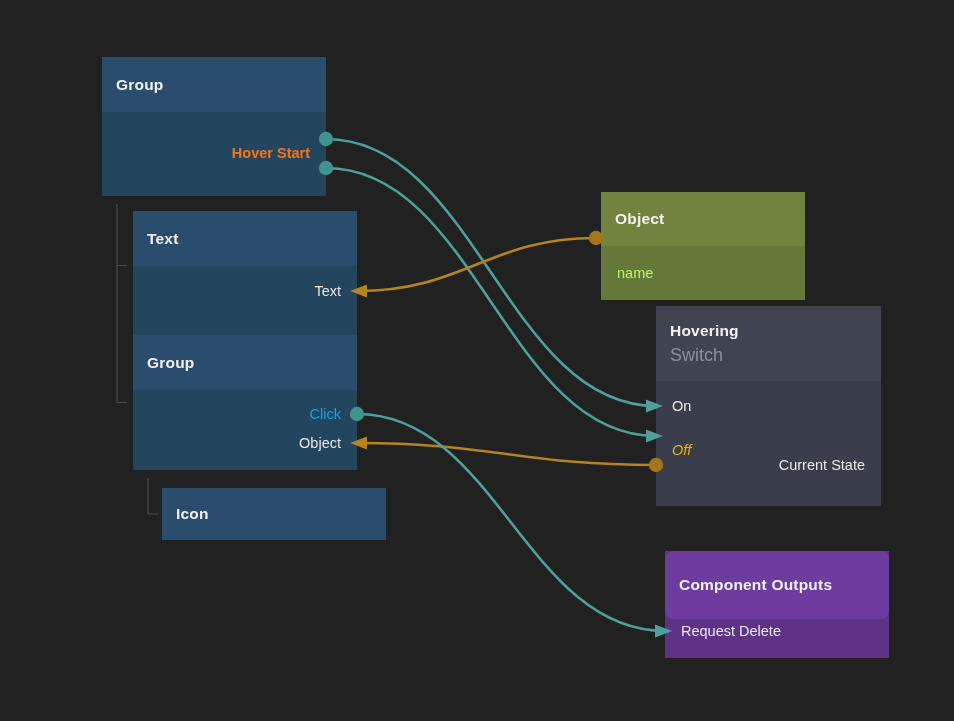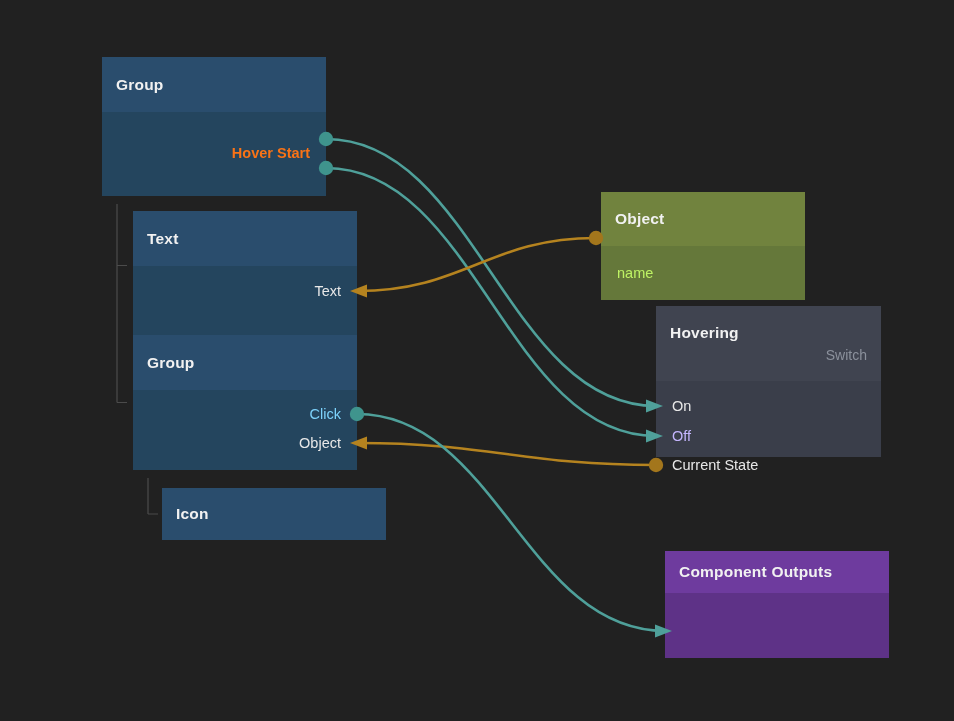--- a/index.html
+++ b/index.html
@@ -31,24 +31,23 @@
     box-sizing: border-box;
     padding: 0 14px;
   }
   .node-title {
     font-size: 15.5px;
     font-weight: 700;
     letter-spacing: .2px;
     white-space: nowrap;
   }
   .node-subtitle {
-    font-size: 14px;
+    font-size: 18px;
     margin-top: 5px;
     white-space: nowrap;
-    text-align: right;
   }
   .port-label {
     position: absolute;
     left: 16px; right: 16px;
     height: 22px; line-height: 22px;
     font-size: 14.5px;
     white-space: nowrap;
   }
   .port-label.align-right { text-align: right; }
   .port-label.align-left  { text-align: left; }
@@ -71,47 +70,48 @@
       <div class="node" style="left: 133px; top: 211px; width: 224px; height: 137px; background: rgb(36, 69, 94);">
         <div class="node-header" style="height: 55px; background: rgb(42, 77, 109);">
           <div class="node-title" style="color: rgb(241, 241, 241);">Text</div>
         </div>
         <div class="port-label align-right" style="top: 69px; color: rgb(232, 232, 232);">Text</div>
       </div>
       <div class="node" style="left: 133px; top: 335px; width: 224px; height: 135px; background: rgb(36, 69, 94);">
         <div class="node-header" style="height: 55px; background: rgb(42, 77, 109);">
           <div class="node-title" style="color: rgb(241, 241, 241);">Group</div>
         </div>
-        <div class="port-label align-right" style="top: 68px; color: #7dd3fc;">Click</div>
+        <div class="port-label align-right" style="top: 68px; color: #0ea5e9;">Click</div>
         <div class="port-label align-right" style="top: 97px; color: rgb(232, 232, 232);">Object</div>
       </div>
       <div class="node" style="left: 162px; top: 488px; width: 224px; height: 40px; background: rgb(36, 69, 94);">
         <div class="node-header" style="height: 52px; background: rgb(42, 77, 109);">
           <div class="node-title" style="color: rgb(241, 241, 241);">Icon</div>
         </div>
       </div>
       <div class="node" style="left: 601px; top: 157px; width: 204px; height: 108px; background: rgb(101, 120, 58); margin-top: 35px;">
         <div class="node-header" style="height: 54px; background: rgb(113, 131, 62);">
           <div class="node-title" style="color: rgb(241, 241, 241);">Object</div>
         </div>
         <div class="port-label align-left" style="top: 70px; color: #bef264;">name</div>
       </div>
-      <div class="node" style="left: 656px; top: 306px; width: 225px; height: 151px; background: rgb(58, 62, 74);">
+      <div class="node" style="left: 656px; top: 306px; width: 225px; height: 200px; background: rgb(58, 62, 74);">
         <div class="node-header" style="height: 75px; background: rgb(64, 68, 80);">
           <div class="node-title" style="color: rgb(241, 241, 241);">Hovering</div>
           <div class="node-subtitle" style="color: rgb(139, 145, 156);">Switch</div>
         </div>
         <div class="port-label align-left" style="top: 89px; color: rgb(232, 232, 232);">On</div>
-        <div class="port-label align-left" style="top: 119px; color: #c4b5fd;">Off</div>
-        <div class="port-label align-left" style="top: 148px; color: rgb(232, 232, 232);">Current State</div>
+        <div class="port-label align-left" style="top: 133px; color: #eab308; font-style: italic;">Off</div>
+        <div class="port-label align-left" style="top: 148px; color: rgb(232, 232, 232); text-align: right;">Current State</div>
       </div>
       <div class="node" style="left: 665px; top: 551px; width: 224px; height: 107px; background: rgb(94, 50, 135);">
-        <div class="node-header" style="height: 42px; background: rgb(110, 59, 158);">
+        <div class="node-header" style="height: 68px; background: rgb(110, 59, 158); border-radius: 8px;">
           <div class="node-title" style="color: rgb(241, 241, 241);">Component Outputs</div>
         </div>
+        <div class="port-label align-left" style="top: 69px; color: rgb(232, 232, 232);">Request Delete</div>
       </div>
     </div>
   <svg id="layer-wires" class="layer">
       <path d="M 326 139 C 474.5 139, 507.5 406, 656 406" fill="none" stroke="#4fa09a" stroke-width="2.6" stroke-linecap="round"></path>
       <path d="M 326 168 C 474.5 168, 507.5 436, 656 436" fill="none" stroke="#4fa09a" stroke-width="2.6" stroke-linecap="round"></path>
       <path d="M 596 238 C 488.45 238, 464.55 291, 357 291" fill="none" stroke="#b5831f" stroke-width="2.6" stroke-linecap="round"></path>
       <path d="M 656 465 C 521.45 465, 491.55 443, 357 443" fill="none" stroke="#b5831f" stroke-width="2.6" stroke-linecap="round"></path>
       <path d="M 357 414 C 495.6 414, 526.4 631, 665 631" fill="none" stroke="#4fa09a" stroke-width="2.6" stroke-linecap="round"></path>
       <circle cx="326" cy="139" r="7.2" fill="#3f948d"></circle>
       <circle cx="326" cy="168" r="7.2" fill="#3f948d"></circle>

